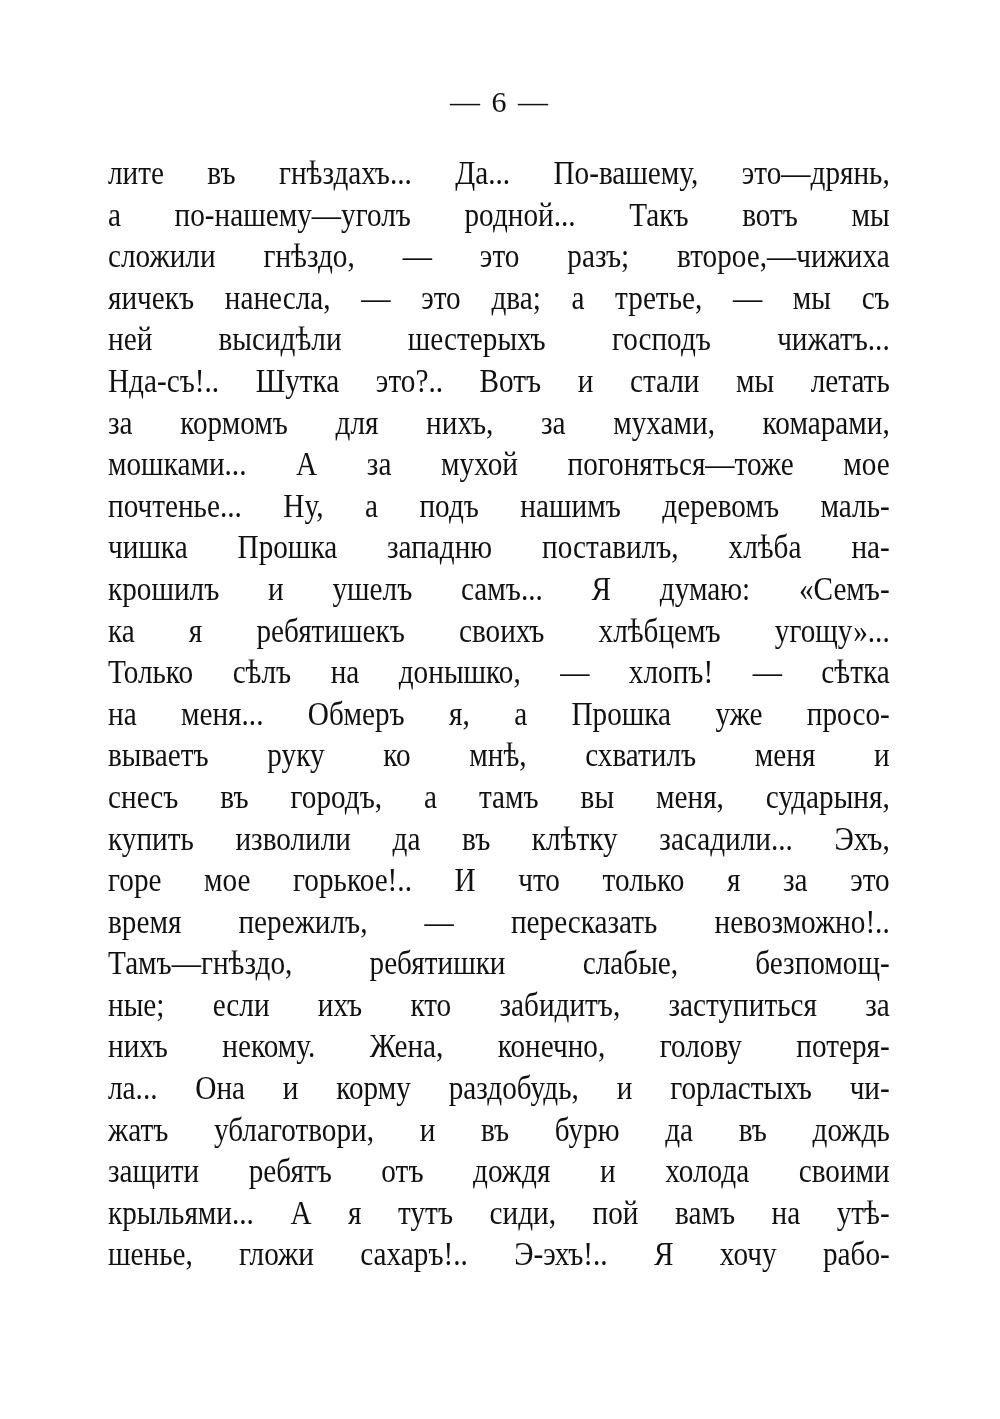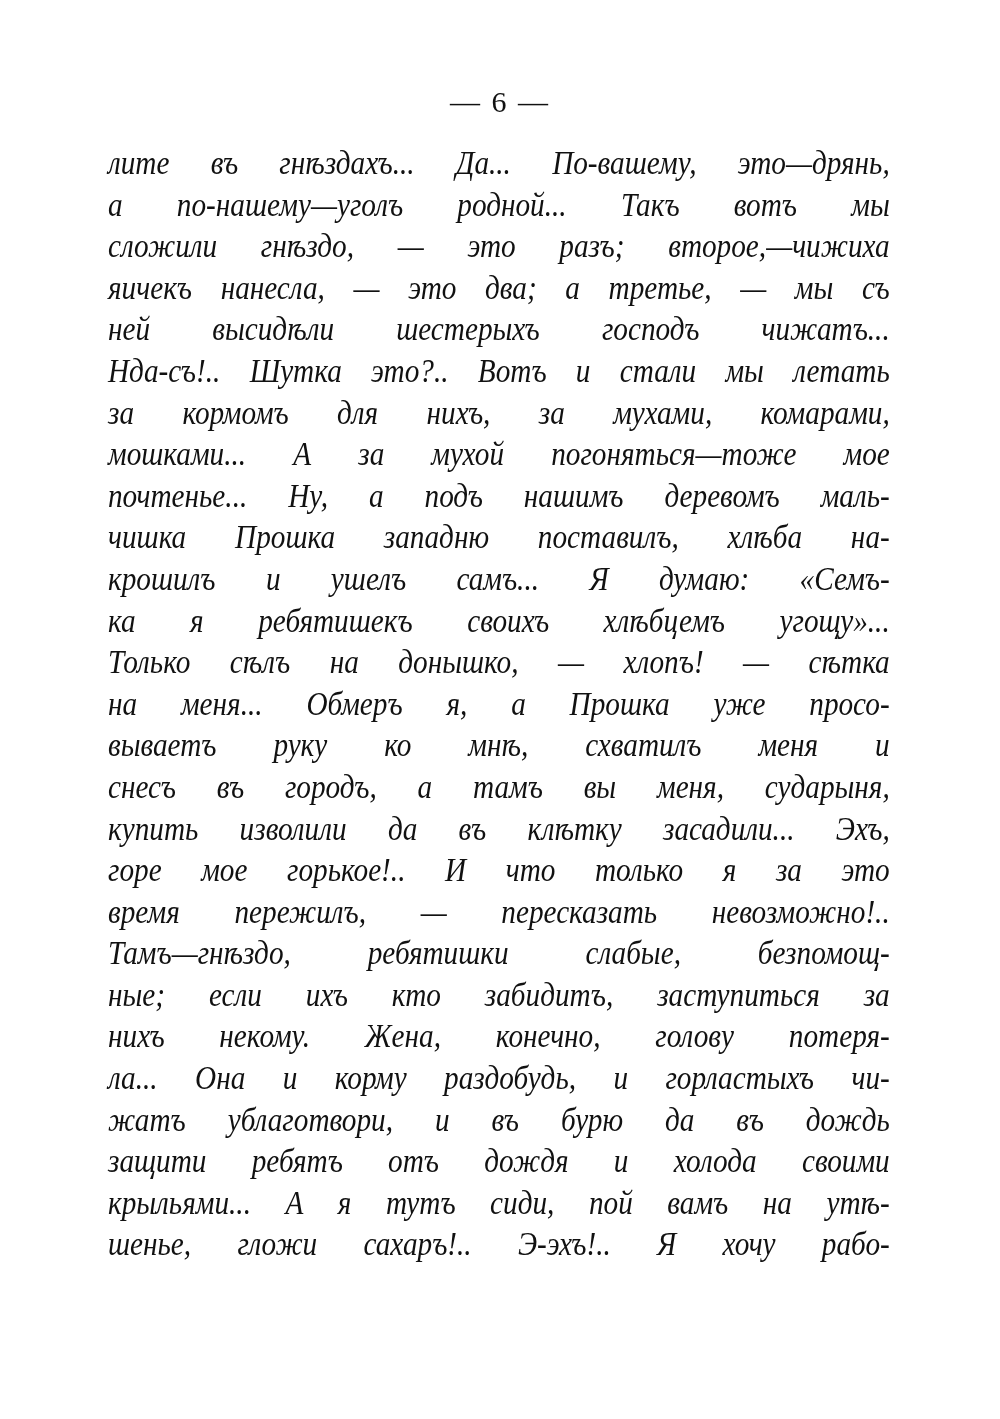--- a/index.html
+++ b/index.html
@@ -20,24 +20,23 @@
       top: 84px;
       left: 0;
       width: 1000px;
       text-align: center;
       font-size: 30px;
       line-height: 36px;
       letter-spacing: 2px;
     }
     .body-text {
       position: absolute;
-      top: 142px;
+      top: 152px;
       left: 108px;
       width: 782px;
-      font-style: italic;
     }
     .line {
       display: block;
       height: 41.6px;
       line-height: 41.6px;
       font-size: 34px;
       text-align: justify;
       text-align-last: justify;
       white-space: nowrap;
       transform: scaleX(0.86);

